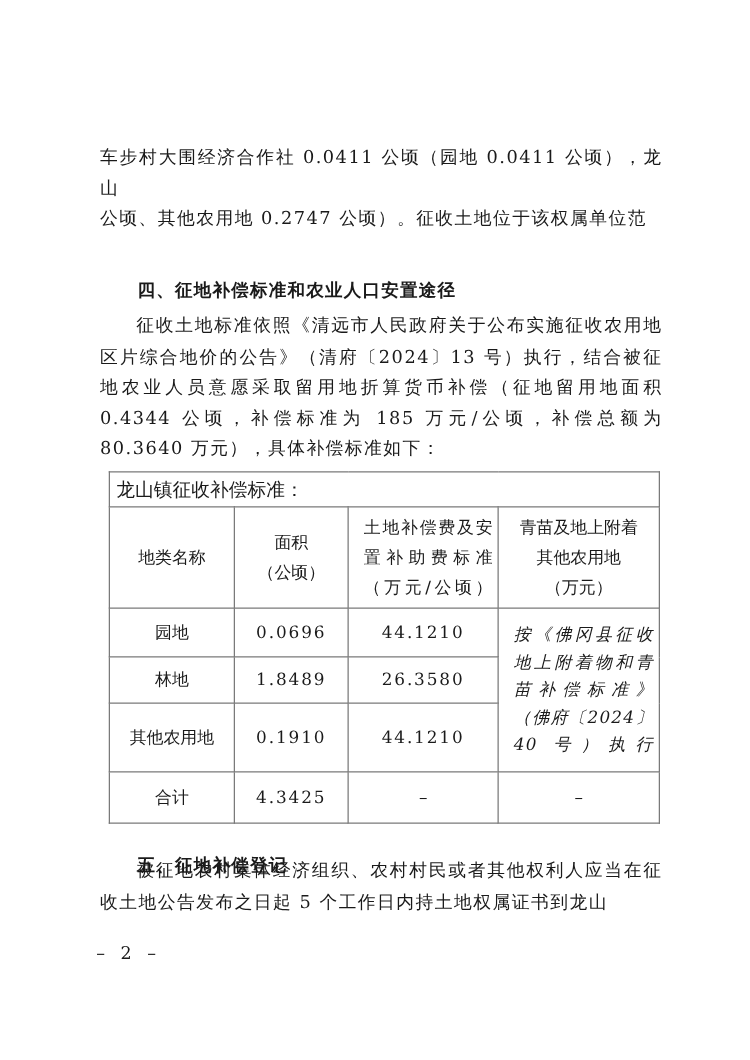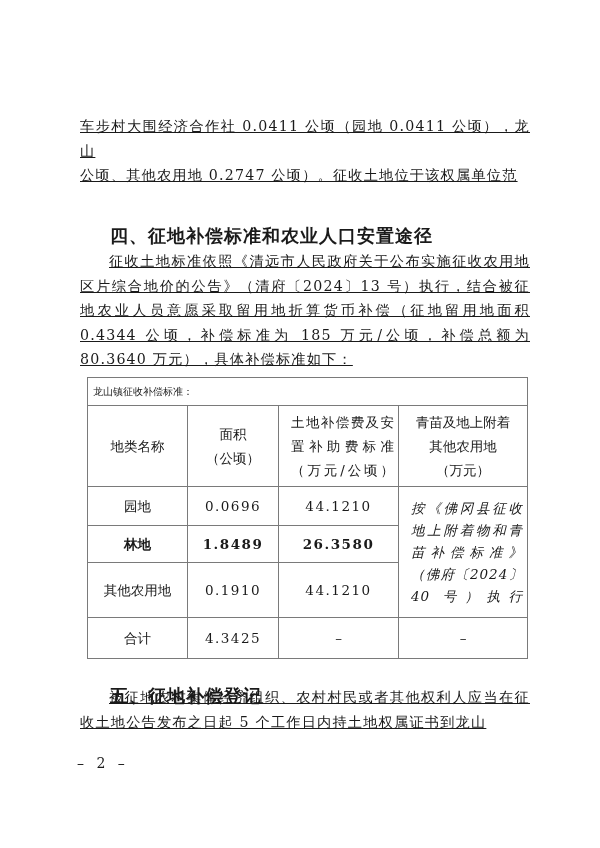--- a/index.html
+++ b/index.html
@@ -17,28 +17,27 @@
     }
     .para {
       position: absolute;
       left: 80px;
       width: 450px;
       font-size: 14.2px;
       line-height: 24.5px;
       text-align: justify;
       text-align-last: left;
       letter-spacing: 1.2px;
-      text-decoration: underline;
     }
     .heading {
       position: absolute;
       left: 110px;
       font-family: "DejaVu Sans", "Liberation Sans", sans-serif;
       font-weight: bold;
-      font-size: 18px;
+      font-size: 14px;
       letter-spacing: 1px;
     }
     .indent { text-indent: 29px; }
 
     table.comp {
       position: absolute;
       left: 87px;
       top: 377px;
       width: 440px;
       border-collapse: collapse;
@@ -48,21 +47,21 @@
     table.comp td {
       border: 1px solid #7a7a7a;
       text-align: center;
       vertical-align: middle;
       padding: 0 4px;
       line-height: 22px;
     }
     table.comp td.caption {
       text-align: left;
       font-family: "DejaVu Sans", "Liberation Sans", sans-serif;
-      font-size: 10px;
+      font-size: 15px;
       height: 27px;
       padding-left: 5px;
     }
     table.comp tr.hdr td {
       height: 80px;
       font-family: "DejaVu Sans", "Liberation Sans", sans-serif;
       font-size: 13.5px;
       line-height: 24px;
     }
     table.comp td.just {
@@ -114,21 +113,21 @@
       <div>其他农用地</div>
       <div>（万元）</div>
     </td>
   </tr>
   <tr style="height:39px;">
     <td>园地</td>
     <td class="num">0.0696</td>
     <td class="num">44.1210</td>
     <td rowspan="3" class="just" style="letter-spacing:1px;font-style:italic;">按《佛冈县征收地上附着物和青苗补偿标准》（佛府〔2024〕40 号）执行</td>
   </tr>
-  <tr style="height:37px;font-weight:bold;">
+  <tr style="height:37px;">
     <td>林地</td>
     <td class="num">1.8489</td>
     <td class="num">26.3580</td>
   </tr>
   <tr style="height:55px;">
     <td>其他农用地</td>
     <td class="num">0.1910</td>
     <td class="num">44.1210</td>
   </tr>
   <tr style="height:41px;">

